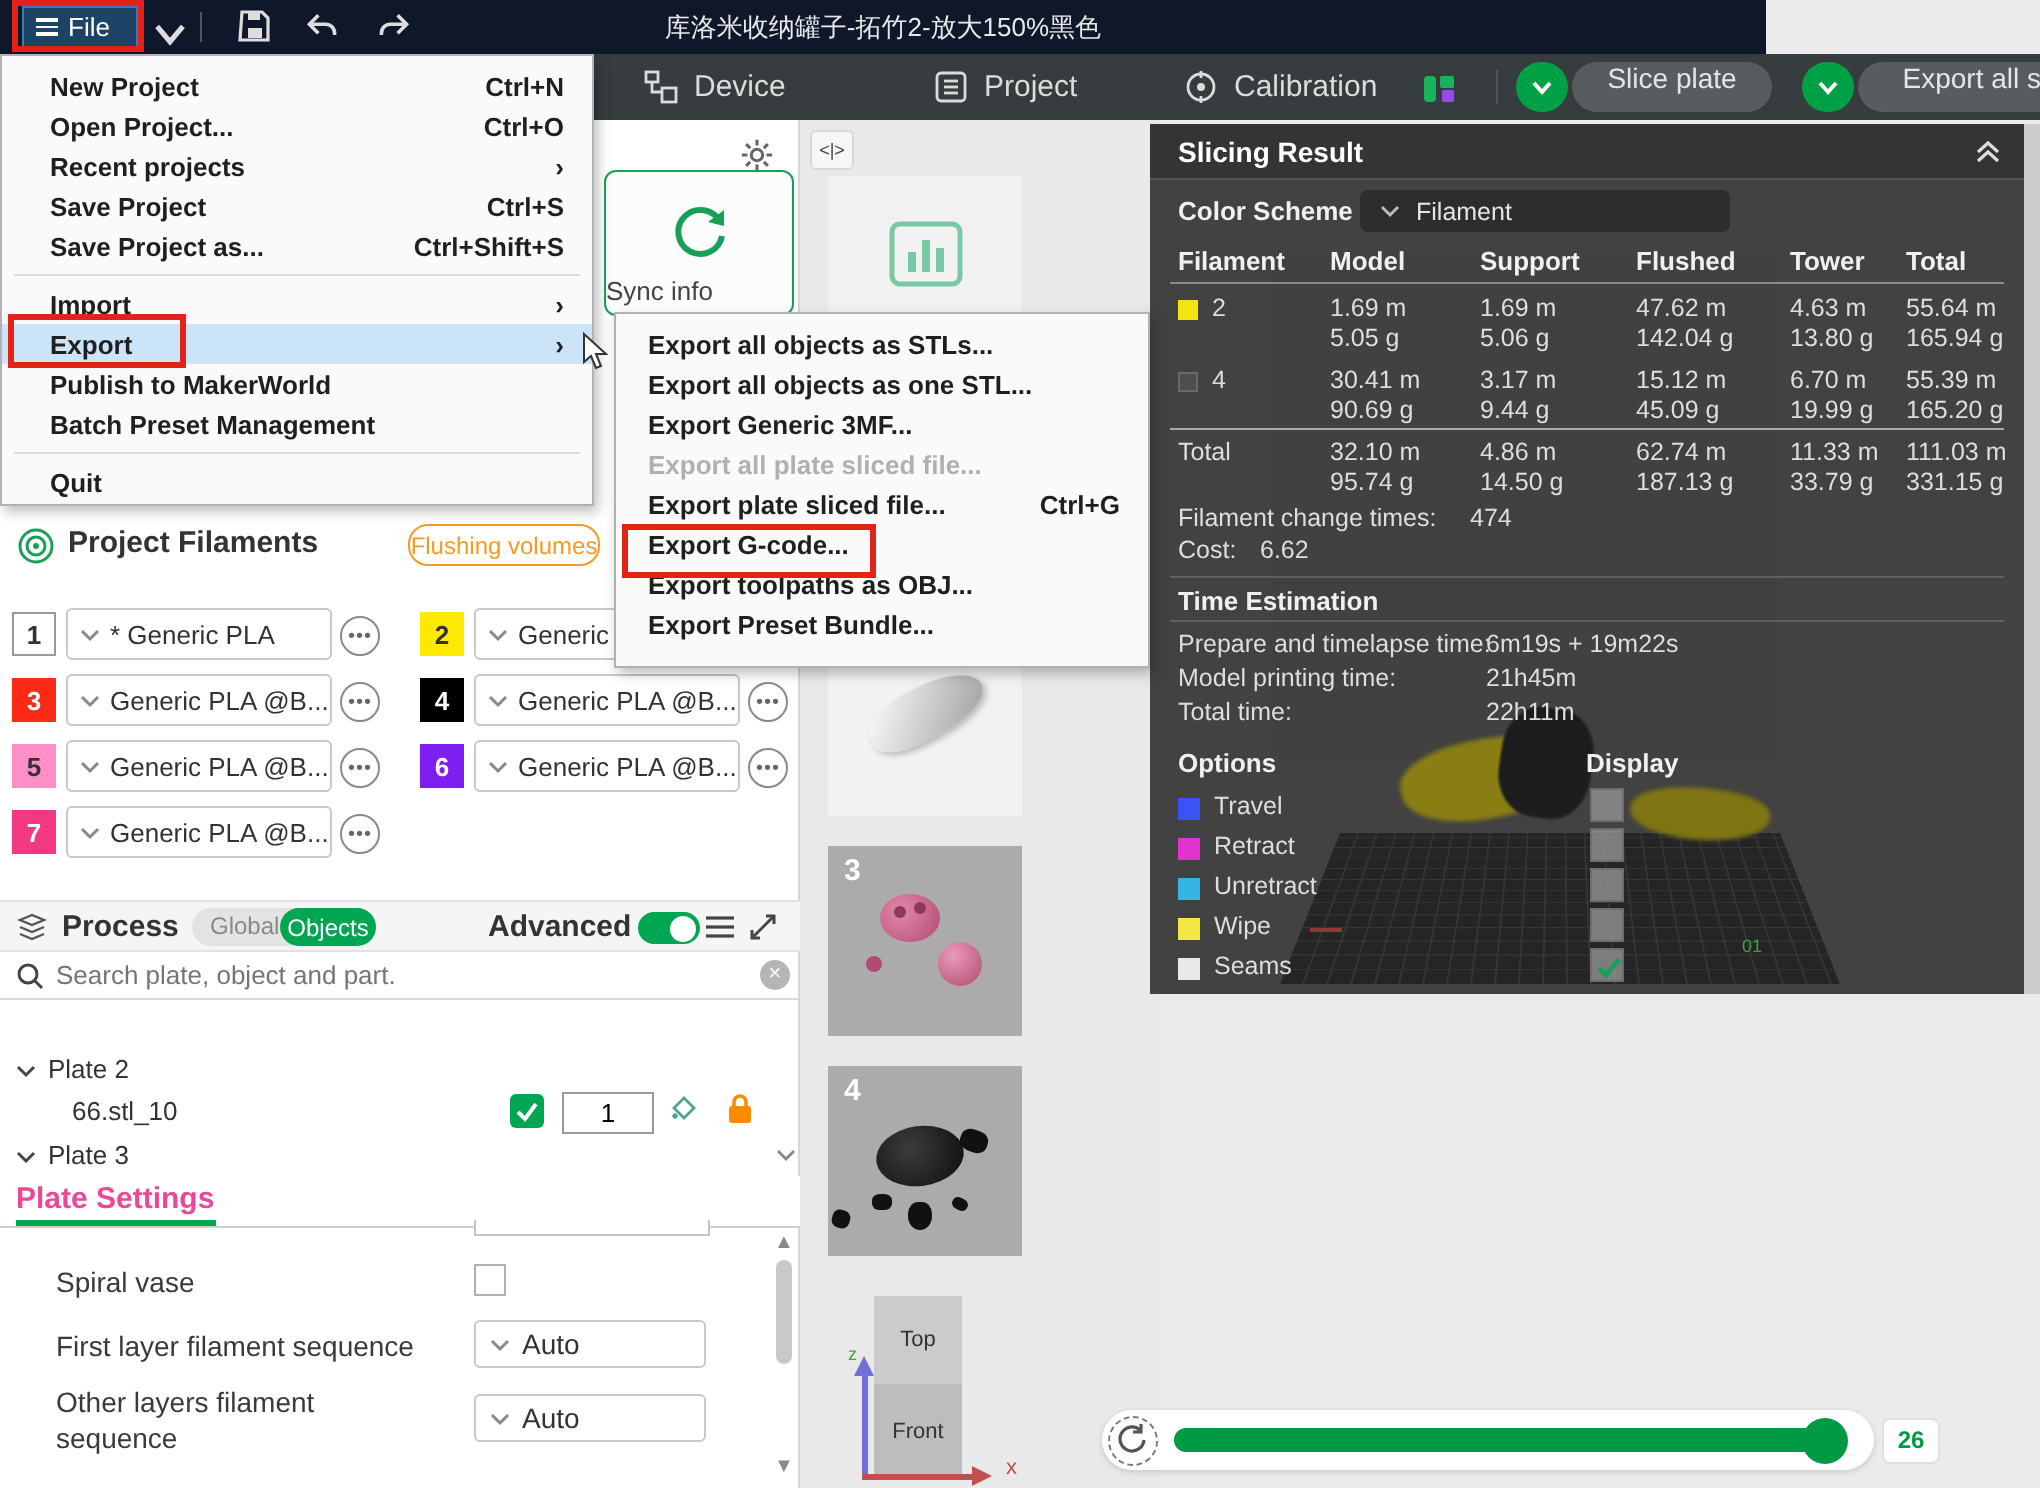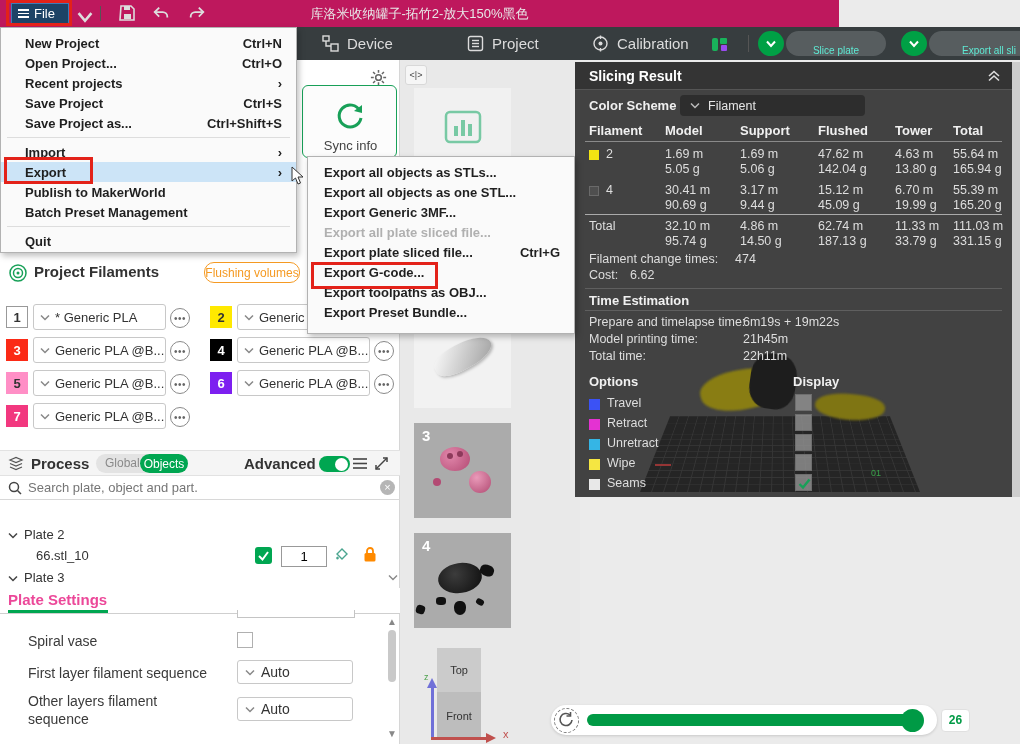--- a/index.html
+++ b/index.html
@@ -1,34 +1,34 @@
 <!DOCTYPE html>
 <html><head>
 <meta charset="utf-8">
 <style>
   html,body{margin:0;padding:0;}
   #app{position:relative;width:1020px;height:744px;background:#ebebeb;overflow:hidden;
        font-family:"Liberation Sans",sans-serif;font-size:13px;color:#333;}
   .abs{position:absolute;}
   
-  .titlebar{position:absolute;left:0;top:0;width:839px;height:27px;background:#be185d;}
+  .titlebar{position:absolute;left:0;top:0;width:839px;height:27px;background:#0f172a;padding-left:44px;}
   .filebtn{position:absolute;left:11px;top:3px;width:58px;height:21px;background:#1d4366;
            border:1px solid #3f7ab8;color:#fff;display:flex;align-items:center;gap:5px;
            padding:0 6px;box-sizing:border-box;font-size:13px;}
   .hamb{display:inline-block;width:11px;}
   .hamb i{display:block;height:1.5px;background:#fff;margin:2px 0;}
   .tbicon{position:absolute;top:4px;width:18px;height:18px;}
   .title{position:absolute;left:0;right:0;top:5px;text-align:center;color:#e8e8e8;font-size:13px;}
   
   .tabbar{position:absolute;left:0;top:27px;width:1020px;height:33px;background:#373d3f;}
   .tab{position:absolute;top:0;height:33px;display:flex;align-items:center;gap:8px;color:#dcdcdc;font-size:15px;}
   .splitbtn-circle{position:absolute;top:4px;width:26px;height:25px;border-radius:13px;background:#00a045;
                    display:flex;align-items:center;justify-content:center;}
-  .splitbtn-pill{position:absolute;top:4px;height:25px;border-radius:13px;background:#575d5f;color:#5eead4;
-                 display:flex;align-items:flex-end;justify-content:center;font-size:10px;}
+  .splitbtn-pill{position:absolute;top:4px;height:25px;border-radius:13px;background:#575d5f;color:#e5e5e5;
+                 display:flex;align-items:flex-start;justify-content:center;font-size:14px;}
   
   .leftpanel{position:absolute;left:0;top:60px;width:400px;height:684px;background:#fff;border-right:1px solid #d6d6d6;box-sizing:border-box;}
   .pill-flush{position:absolute;left:204px;top:4px;width:94px;height:19px;border:1px solid #f59a23;border-radius:10px;
               color:#f59a23;font-size:12px;display:flex;align-items:center;justify-content:center;}
   .slotnum{position:absolute;width:22px;height:22px;display:flex;align-items:center;justify-content:center;
            font-size:13px;font-weight:bold;box-sizing:border-box;}
   .dd{position:absolute;height:26px;border:1px solid #c8c8c8;border-radius:3px;background:#fff;
       display:flex;align-items:center;gap:5px;padding:0 6px;box-sizing:border-box;overflow:hidden;white-space:nowrap;}
   .dotbtn{position:absolute;width:18px;height:18px;border:1px solid #8a8a8a;border-radius:50%;color:#666;
           font-size:10px;display:flex;align-items:center;justify-content:center;letter-spacing:.5px;}
@@ -541,21 +541,21 @@
     <div class="abs" style="left:36px;top:9px;width:330px;height:12px;background:#009a45;border-radius:6px"></div>
     <div class="abs" style="left:350px;top:3.5px;width:23px;height:23px;background:#009a45;border-radius:50%"></div>
   </div>
   <div class="abs" style="left:941px;top:709px;width:27px;height:21px;background:#fff;border:1px solid #e0e0e0;border-radius:4px;color:#009a45;font-size:12px;font-weight:bold;text-align:center;line-height:21px;z-index:11">26</div>
 
   <div class="abs" style="left:302px;top:85px;width:95px;height:73px;background:#fcfcfc;border:1px solid #18a058;border-radius:6px;z-index:30;box-sizing:border-box">
     <svg class="abs" style="left:30px;top:12px" width="34" height="34" viewBox="0 0 34 34">
       <path d="M27 13 a11 11 0 1 0 1 7" fill="none" stroke="#18a058" stroke-width="3"></path>
       <polygon points="29,7 29,15 21,13" fill="#18a058"></polygon>
     </svg>
-    <span class="abs" style="left:0;top:52px;width:95px;text-align:center;font-size:13px;color:#444">Sync info</span>
+    <span class="abs" style="left:0;top:52px;width:95px;text-align:left;font-size:13px;color:#444">Sync info</span>
   </div>
 
   <div class="abs menu" style="left:0;top:27px;width:297px;height:226px;z-index:40;padding-top:5px">
     <div class="mi">
         <span>New Project</span>
         <span class="acc">Ctrl+N</span>
       </div>
     <div class="mi">
         <span>Open Project...</span>
         <span class="acc">Ctrl+O</span>

